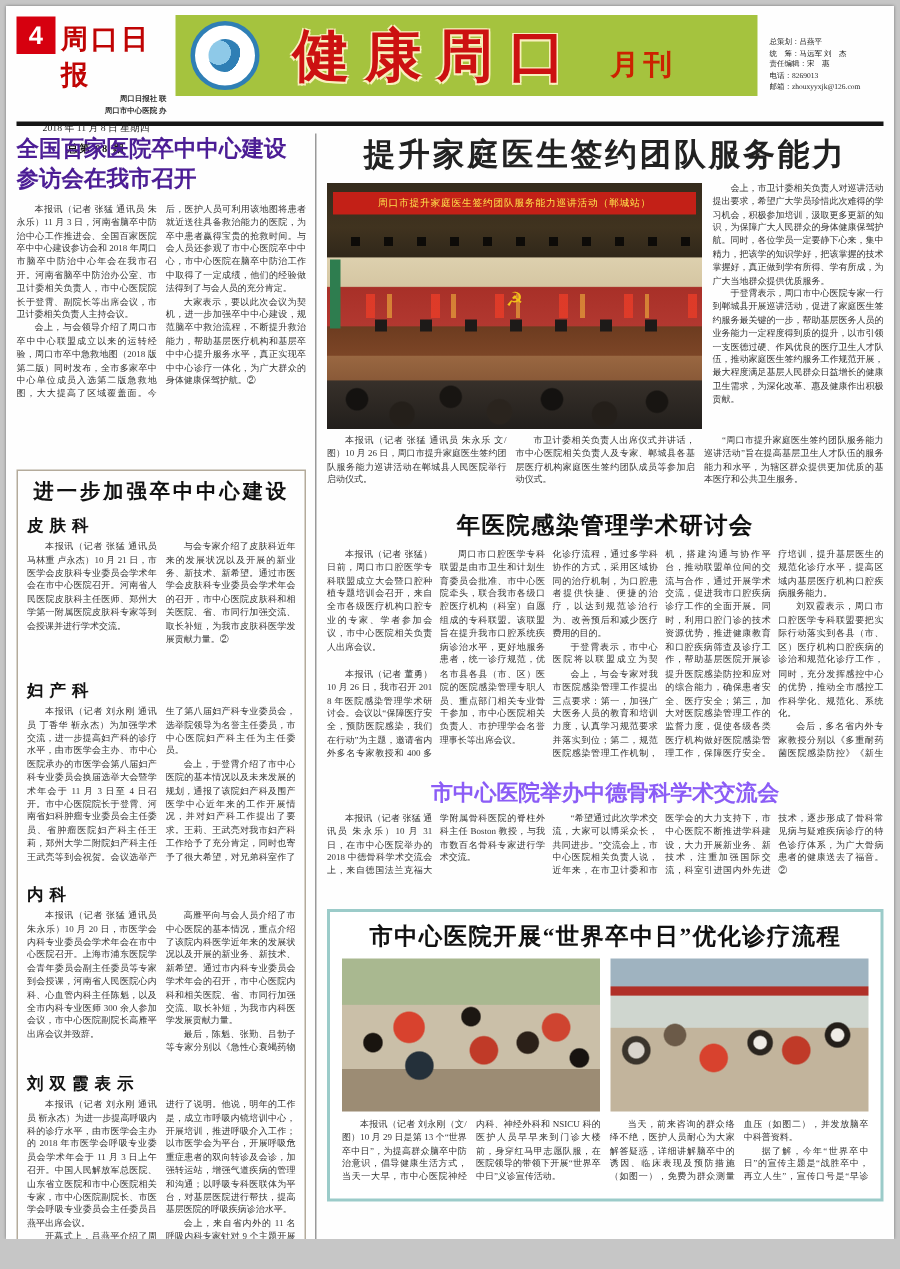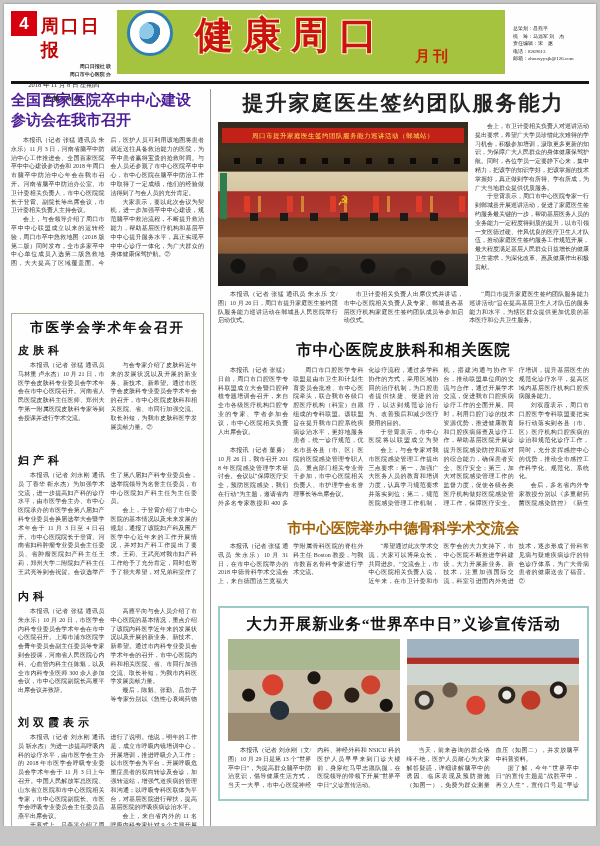--- a/index.html
+++ b/index.html
@@ -27,41 +27,41 @@
     justify-content:center; font-family:"Liberation Sans",sans-serif;
   }
   .papername {
     color:#c00404; font-weight:bold; font-size:18px; letter-spacing:2px;
     padding-top:3px; font-family:"Liberation Serif",serif;
   }
   .org { text-align:right; font-size:5px; line-height:7px; font-weight:bold; color:#333; padding-right:6px; margin-top:1px;}
   .dateline { font-size:6.5px; text-align:center; margin-top:3px; color:#222; }
   .issueline { font-size:7px; text-align:center; font-weight:bold; margin-top:4px; color:#111; letter-spacing:1px;}
   .mh-banner {
-    flex:1; position:relative; background:#a5c33e; height:64px; margin-top:1px;
-    display:flex; padding-left:10px;
+    flex:1; position:relative; background:#a5c33e; height:54px; margin-top:1px;
+    display:flex; align-items:center; padding-left:10px;
   }
   .logo {
     width:46px; height:46px; border-radius:50%; background:#fff;
     border:3px solid #2f7fb5; position:relative; flex:0 0 auto;
   }
   .logo::after {
     content:""; position:absolute; left:9px; top:9px; width:22px; height:22px;
     border-radius:50%; background:radial-gradient(circle at 35% 35%, #8ec9e8 0 40%, #2f7fb5 41% 70%, #fff 71%);
     transform:rotate(-20deg);
   }
   .banner-title {
     color:#cc1111; font-weight:bold; font-size:38px; letter-spacing:10px;
     margin-left:22px;
     text-shadow:1px 1px 0 #f8f0be, -1px -1px 0 #f8f0be, 1px -1px 0 #f8f0be, -1px 1px 0 #f8f0be;
     font-family:"Liberation Serif",serif;
   }
   .banner-sub {
     position:absolute; right:54px; bottom:8px; color:#cc2200;
-    font-size:15px; font-weight:bold; letter-spacing:3px;
+    font-size:19px; font-weight:bold; letter-spacing:3px;
   }
   .mh-right { width:84px; padding:16px 0 0 8px; font-size:5px; line-height:7.5px; color:#222; }
   .black-rule { height:3px; background:#151515; margin-top:2px; }
 
   
   .content { display:flex; margin-top:5px; }
   .col-left { width:200px; padding-right:6px; border-right:1px solid #9a9a9a; }
   .col-right { flex:1; padding-left:7px; }
 
   .headline-lg { font-size:15px; font-weight:bold; line-height:1.3; color:#4c1d95; margin:2px 0 6px 0; }
@@ -75,21 +75,21 @@
   .cols4 { column-count:4; column-gap:6px; }
   .cols5 { column-count:5; column-gap:5px; }
 
   .society-box { border:1px solid #b4ab9b; margin-top:7px; padding:5px 6px; }
   .society-title { text-align:center; font-size:13.5px; font-weight:bold; color:#111; letter-spacing:2px; }
   .sec-head { font-size:11px; font-weight:bold; margin:6px 0 3px 0; color:#111; letter-spacing:4px;}
 
   .kicker { font-size:8px; color:#333; margin:1px 0 2px 2px; }
   .headline-main { text-align:center; font-size:21px; font-weight:bold; color:#222; letter-spacing:2px; margin-bottom:5px;}
   .headline-mid { text-align:center; font-size:15.5px; font-weight:bold; color:#111; letter-spacing:1px; margin:8px 0 5px 0;}
-  .headline-sm { text-align:center; font-size:14.5px; font-weight:bold; color:#a16207; margin:7px 0 4px 0;font-family:Liberation Mono, monospace;}
+  .headline-sm { text-align:center; font-size:14.5px; font-weight:bold; color:#8b5cf6; margin:7px 0 4px 0;font-family:Liberation Mono, monospace;}
 
   .photo-row { display:flex; gap:7px; }
   .photo-conf {
     width:250px; height:164px; position:relative; overflow:hidden; flex:0 0 auto;
     background:linear-gradient(180deg,
       #352b1d 0%, #40331f 18%, #30271a 30%,
       #ddd0ae 30.5%, #d5c6a2 42%,
       #a83028 42.5%, #b23830 58%,
       #6d3c20 58.5%, #7c4526 70%,
       #996741 70.5%, #8a5a38 80%,
@@ -194,21 +194,21 @@
 
     <div class="col-left">
       <div class="headline-lg">全国百家医院卒中中心建设参访会在我市召开</div>
       <div class="body-text cols2" style="height:170px;">
         <p>本报讯（记者 张猛 通讯员 朱永乐）11 月 3 日，河南省脑卒中防治中心工作推进会、全国百家医院卒中中心建设参访会和 2018 年周口市脑卒中防治中心年会在我市召开。河南省脑卒中防治办公室、市卫计委相关负责人，市中心医院院长于登霄、副院长等出席会议，市卫计委相关负责人主持会议。</p>
         <p>会上，与会领导介绍了周口市卒中中心联盟成立以来的运转经验，周口市卒中急救地图（2018 版第二版）同时发布，全市多家卒中中心单位成员入选第二版急救地图，大大提高了区域覆盖面。今后，医护人员可利用该地图将患者就近送往具备救治能力的医院，为卒中患者赢得宝贵的抢救时间。与会人员还参观了市中心医院卒中中心，市中心医院在脑卒中防治工作中取得了一定成绩，他们的经验做法得到了与会人员的充分肯定。</p>
         <p>大家表示，要以此次会议为契机，进一步加强卒中中心建设，规范脑卒中救治流程，不断提升救治能力，帮助基层医疗机构和基层卒中中心提升服务水平，真正实现卒中中心诊疗一体化，为广大群众的身体健康保驾护航。②</p>
       </div>
 
       <div class="society-box">
-        <div class="society-title">市医学会学术年会召开</div>
+        <div class="society-title">进一步加强卒中中心建设</div>
 
         <div class="sec-head">皮肤科</div>
         <div class="body-text cols2" style="height:86px;">
           <p>本报讯（记者 张猛 通讯员 马林重 卢永杰）10 月 21 日，市医学会皮肤科专业委员会学术年会在市中心医院召开。河南省人民医院皮肤科主任医师、郑州大学第一附属医院皮肤科专家等到会授课并进行学术交流。</p>
           <p>与会专家介绍了皮肤科近年来的发展状况以及开展的新业务、新技术、新希望。通过市医学会皮肤科专业委员会学术年会的召开，市中心医院皮肤科和相关医院、省、市同行加强交流、取长补短，为我市皮肤科医学发展贡献力量。②</p>
         </div>
 
         <div class="sec-head">妇产科</div>
         <div class="body-text cols2" style="height:112px;">
           <p>本报讯（记者 刘永刚 通讯员 丁香华 靳永杰）为加强学术交流，进一步提高妇产科的诊疗水平，由市医学会主办、市中心医院承办的市医学会第八届妇产科专业委员会换届选举大会暨学术年会于 11 月 3 日至 4 日召开。市中心医院院长于登霄、河南省妇科肿瘤专业委员会主任委员、省肿瘤医院妇产科主任王莉，郑州大学二附院妇产科主任王武亮等到会祝贺。会议选举产生了第八届妇产科专业委员会，选举院领导为名誉主任委员，市中心医院妇产科主任为主任委员。</p>
@@ -250,42 +250,42 @@
         </div>
       </div>
 
       <div class="body-text cols3" style="height:42px; margin-top:4px;">
         <p>本报讯（记者 张猛 通讯员 朱永乐 文/图）10 月 26 日，周口市提升家庭医生签约团队服务能力巡讲活动在郸城县人民医院举行启动仪式。</p>
         <p>市卫计委相关负责人出席仪式并讲话，市中心医院相关负责人及专家、郸城县各基层医疗机构家庭医生签约团队成员等参加启动仪式。</p>
         <p>“周口市提升家庭医生签约团队服务能力巡讲活动”旨在提高基层卫生人才队伍的服务能力和水平，为辖区群众提供更加优质的基本医疗和公共卫生服务。</p>
 
       </div>
 
-      <div class="headline-mid">市中心医院皮肤科和相关医院</div>
+      <div class="headline-mid">年医院感染管理学术研讨会</div>
       <div class="body-text cols5" style="height:80px;">
         <p>本报讯（记者 张猛）日前，周口市口腔医学专科联盟成立大会暨口腔种植专题培训会召开，来自全市各级医疗机构口腔专业的专家、学者参加会议，市中心医院相关负责人出席会议。</p>
         <p>周口市口腔医学专科联盟是由市卫生和计划生育委员会批准、市中心医院牵头，联合我市各级口腔医疗机构（科室）自愿组成的专科联盟。该联盟旨在提升我市口腔系统疾病诊治水平，更好地服务患者，统一诊疗规范，优化诊疗流程，通过多学科协作的方式，采用区域协同的治疗机制，为口腔患者提供快捷、便捷的治疗，以达到规范诊治行为、改善预后和减少医疗费用的目的。</p>
         <p>于登霄表示，市中心医院将以联盟成立为契机，搭建沟通与协作平台，推动联盟单位间的交流与合作，通过开展学术交流，促进我市口腔疾病诊疗工作的全面开展。同时，利用口腔门诊的技术资源优势，推进健康教育和口腔疾病筛查及诊疗工作，帮助基层医院开展诊疗培训，提升基层医生的规范化诊疗水平，提高区域内基层医疗机构口腔疾病服务能力。</p>
         <p>刘双霞表示，周口市口腔医学专科联盟要把实际行动落实到各县（市、区）医疗机构口腔疾病的诊治和规范化诊疗工作，帮助基层医院实施口腔疾病精准化诊疗流程，提高其服务能力，真正实现口腔疾病的同质化诊疗，让双向转诊的医疗服务更加惠民。②</p>
       </div>
 
       <div class="body-text cols5" style="height:66px;">
         <p>本报讯（记者 董勇）10 月 26 日，我市召开 2018 年医院感染管理学术研讨会。会议以“保障医疗安全，预防医院感染，我们在行动”为主题，邀请省内外多名专家教授和 400 多名市县各县（市、区）医院的医院感染管理专职人员、重点部门相关专业骨干参加，市中心医院相关负责人、市护理学会名誉理事长等出席会议。</p>
         <p>会上，与会专家对我市医院感染管理工作提出三点要求：第一，加强广大医务人员的教育和培训力度，认真学习规范要求并落实到位；第二，规范医院感染管理工作机制，提升医院感染防控和应对的综合能力，确保患者安全、医疗安全；第三，加大对医院感染管理工作的监督力度，促使各级各类医疗机构做好医院感染管理工作，保障医疗安全。同时，充分发挥感控中心的优势，推动全市感控工作科学化、规范化、系统化。</p>
         <p>会后，多名省内外专家教授分别以《多重耐药菌医院感染防控》《新生儿 ICU 护理中的医院感染防控》《医院感染暴发的处置及实践》《人工气道的管理》《基层医疗机构医院感染管理要点》等为题作了精彩的学术报告。②</p>
       </div>
 
       <div class="headline-sm">市中心医院举办中德骨科学术交流会</div>
       <div class="body-text cols5" style="height:56px;">
         <p>本报讯（记者 张猛 通讯员 朱永乐）10 月 31 日，在市中心医院举办的 2018 中德骨科学术交流会上，来自德国法兰克福大学附属骨科医院的脊柱外科主任 Boston 教授，与我市数百名骨科专家进行学术交流。</p>
         <p>“希望通过此次学术交流，大家可以博采众长，共同进步。”交流会上，市中心医院相关负责人说，近年来，在市卫计委和市医学会的大力支持下，市中心医院不断推进学科建设，大力开展新业务、新技术，注重加强国际交流，科室引进国内外先进技术，逐步形成了骨科常见病与疑难疾病诊疗的特色诊疗体系，为广大骨病患者的健康送去了福音。②</p>
       </div>
 
       <div class="stroke-box">
-        <div class="headline-mid" style="margin:0 0 2px 0;">大力开展新业务“世界卒中日”义诊宣传活动</div>
+        <div class="headline-mid" style="margin:0 0 2px 0;">市中心医院开展“世界卒中日”优化诊疗流程</div>
         <div class="photos2">
           <div class="photo-sm photo-field"></div>
           <div class="photo-sm photo-gate"></div>
         </div>
         <div class="body-text cols4" style="height:46px;">
           <p>本报讯（记者 刘永刚（文/图）10 月 29 日是第 13 个“世界卒中日”，为提高群众脑卒中防治意识，倡导健康生活方式，当天一大早，市中心医院神经内科、神经外科和 NSICU 科的医护人员早早来到门诊大楼前，身穿红马甲志愿队服，在医院领导的带领下开展“世界卒中日”义诊宣传活动。</p>
           <p>当天，前来咨询的群众络绎不绝，医护人员耐心为大家解答疑惑，详细讲解脑卒中的诱因、临床表现及预防措施（如图一），免费为群众测量血压（如图二），并发放脑卒中科普资料。</p>
           <p>据了解，今年“世界卒中日”的宣传主题是“战胜卒中，再立人生”，宣传口号是“早诊早治”，旨在推进脑卒中防治工作，进一步提升全市居民健康素质水平。②</p>
         </div>
       </div>

